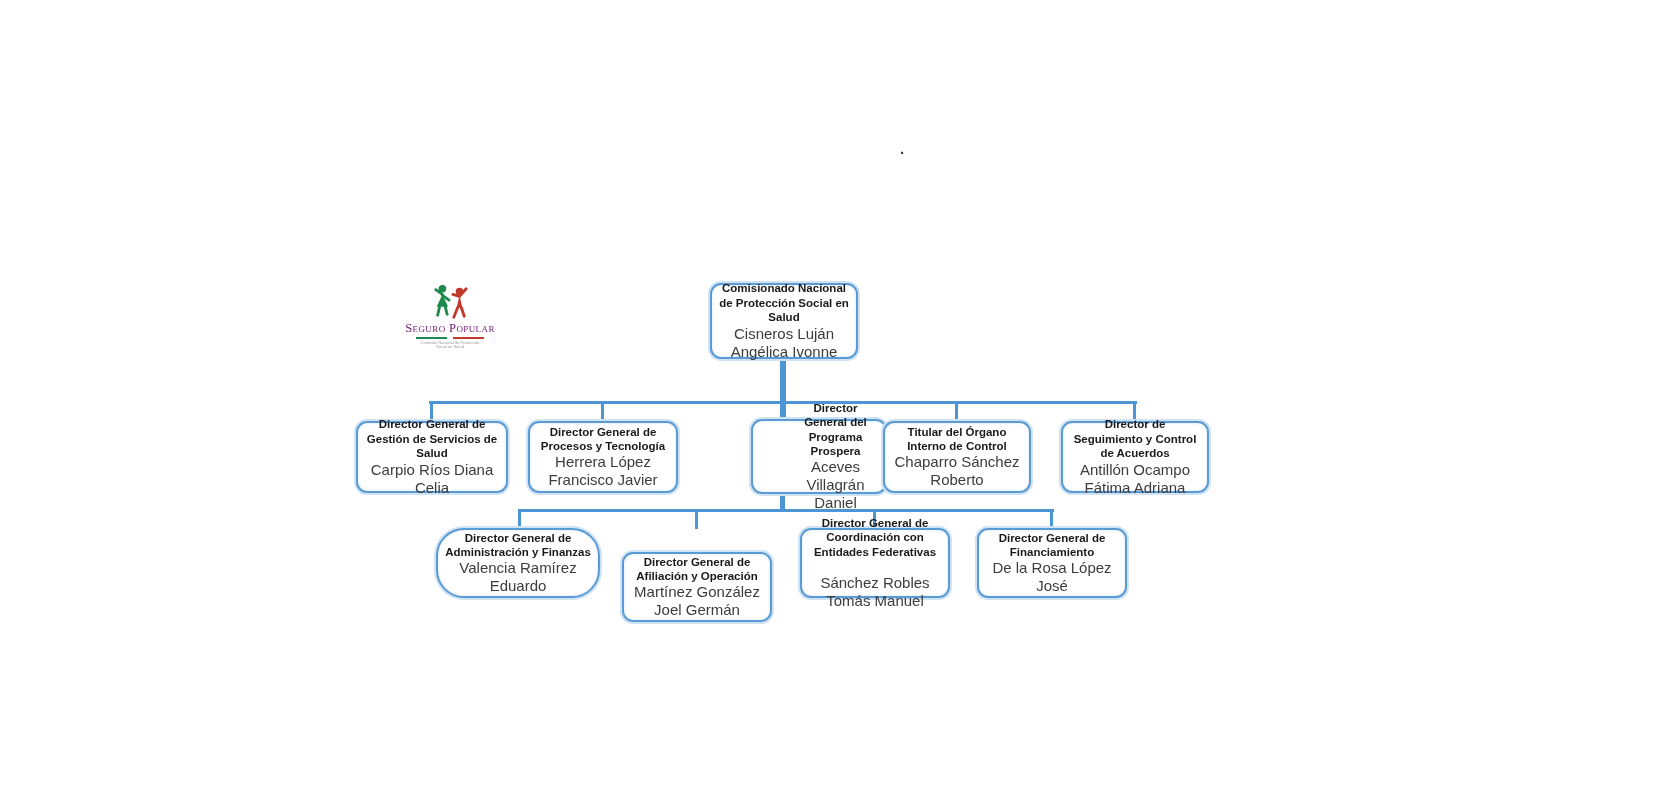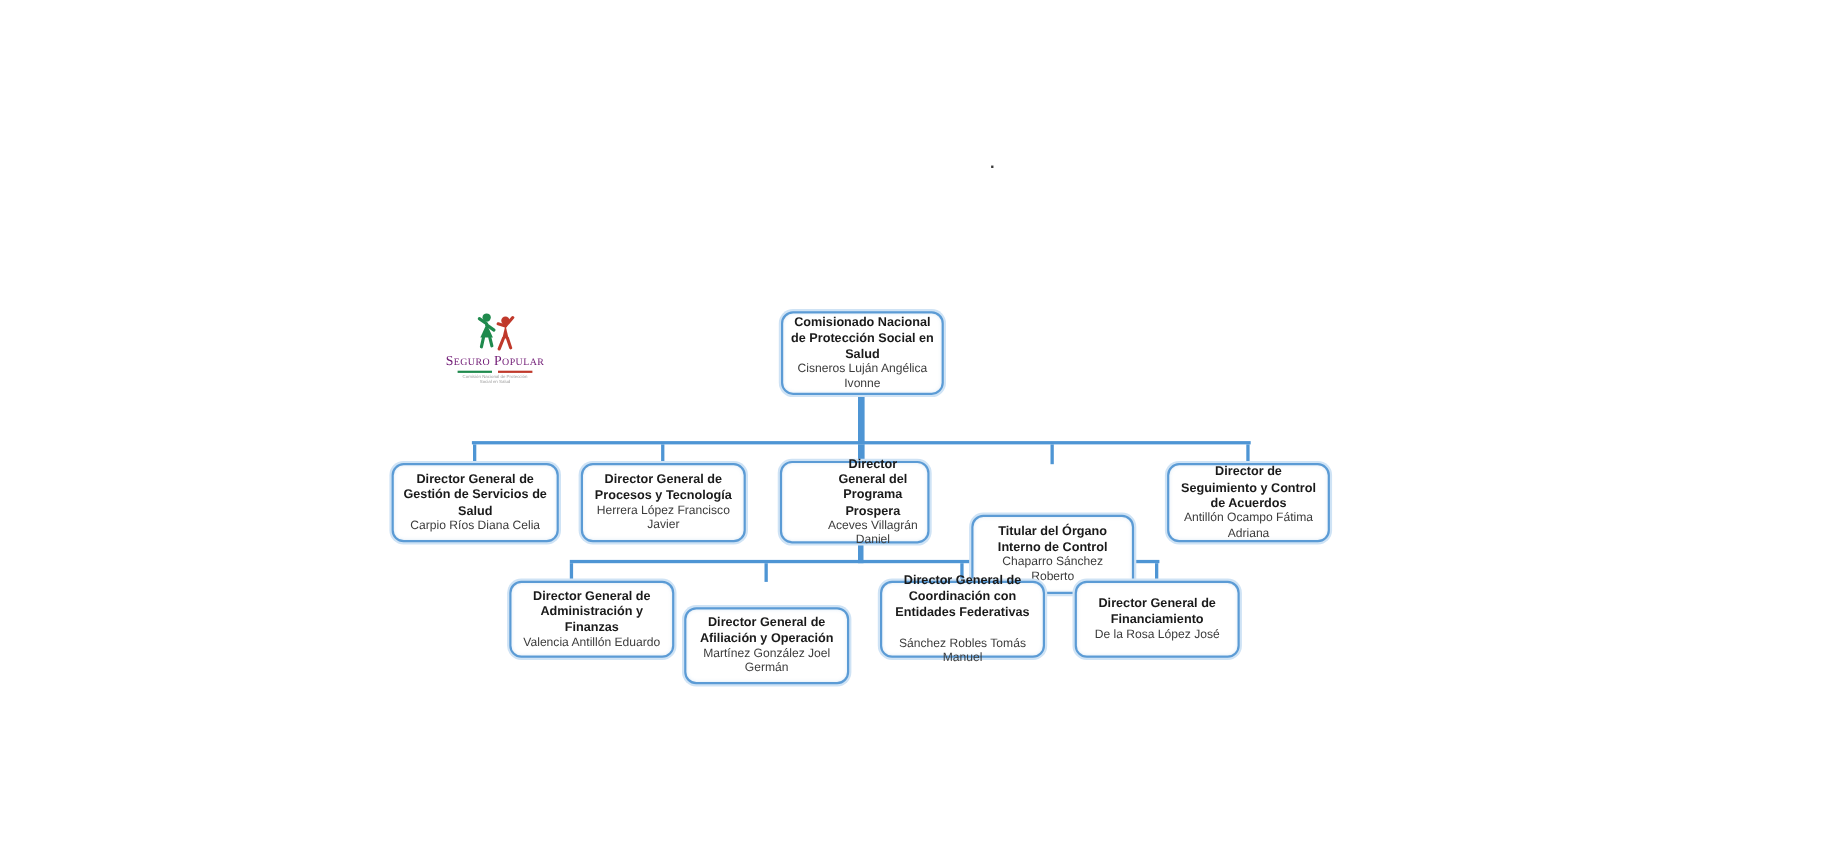--- a/index.html
+++ b/index.html
@@ -32,21 +32,21 @@
     padding: 4px 6px;
     gap: 0;
   }
   .node-title {
     font-weight: bold;
     font-size: 11.5px;
     line-height: 1.25;
     color: #1a1a1a;
   }
   .node-person {
-    font-size: 11px;
+    font-size: 15px;
     line-height: 1.2;
     color: #3c3c3c;
   }
 
   
   .conn {
     position: absolute;
     background: #4e95d4;
   }
 
@@ -151,38 +151,38 @@
   <div class="node" style="left:356px; top:421px; width:152px; height:72px;">
     <div class="node-title">Director General de Gestión de Servicios de Salud</div>
     <div class="node-person">Carpio Ríos Diana Celia</div>
   </div>
 
   <div class="node" style="left:528px; top:421px; width:150px; height:72px;">
     <div class="node-title">Director General de Procesos y Tecnología</div>
     <div class="node-person">Herrera López Francisco Javier</div>
   </div>
 
-  <div class="node" style="left:709px; top:419px; width:136px; height:75px;padding-left:39px;">
+  <div class="node" style="left:751px; top:419px; width:136px; height:75px;padding-left:39px;">
     <div class="node-title">Director General del Programa Prospera</div>
     <div class="node-person">Aceves Villagrán Daniel</div>
   </div>
 
-  <div class="node" style="left:883px; top:421px; width:148px; height:72px;margin-top:47px;">
+  <div class="node" style="left:883px; top:421px; width:148px; height:72px;">
     <div class="node-title">Titular del Órgano Interno de Control</div>
     <div class="node-person">Chaparro Sánchez Roberto</div>
   </div>
 
   <div class="node" style="left:1061px; top:421px; width:148px; height:72px;">
     <div class="node-title">Director de Seguimiento y Control de Acuerdos</div>
     <div class="node-person">Antillón Ocampo Fátima Adriana</div>
   </div>
 
-  <div class="node" style="left:463px; top:528px; width:150px; height:70px;">
+  <div class="node" style="left:436px; top:528px; width:164px; height:70px;border-radius:28px;">
     <div class="node-title">Director General de Administración y Finanzas</div>
-    <div class="node-person">Valencia  Antillón Eduardo</div>
+    <div class="node-person">Valencia  Ramírez Eduardo</div>
   </div>
 
   <div class="node" style="left:622px; top:552px; width:150px; height:70px;">
     <div class="node-title">Director General de Afiliación y Operación</div>
     <div class="node-person">Martínez  González Joel Germán</div>
   </div>
 
   <div class="node" style="left:800px; top:528px; width:150px; height:70px; gap:15px; padding:3px 4px;">
     <div class="node-title">Director General de Coordinación con Entidades Federativas</div>
     <div class="node-person">Sánchez Robles Tomás Manuel</div>

